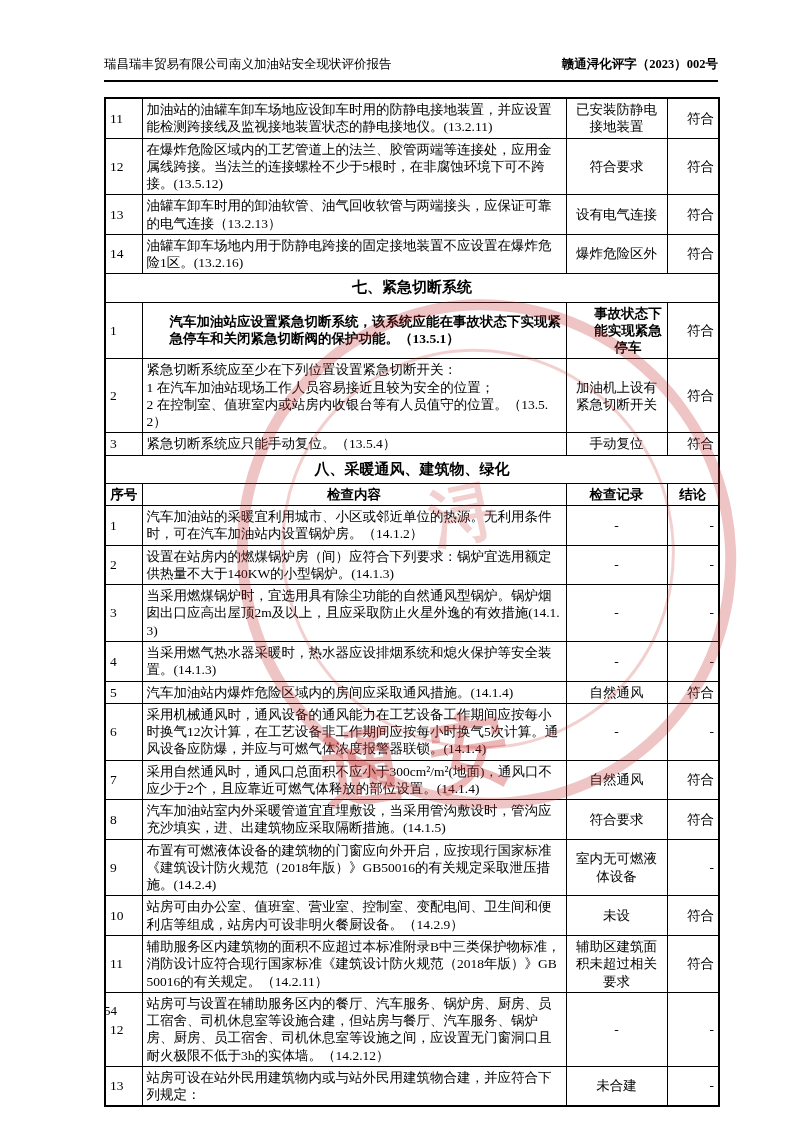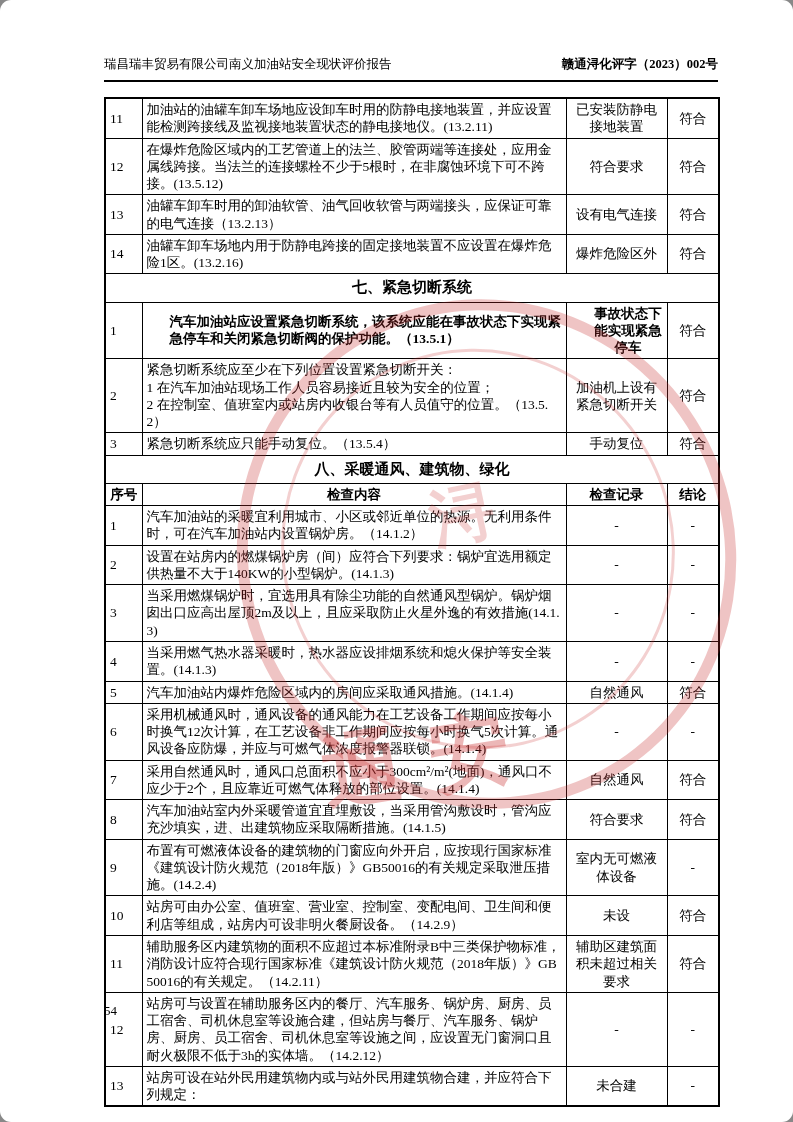--- a/index.html
+++ b/index.html
@@ -4,21 +4,20 @@
 <style>
   html,body{margin:0;padding:0;background:#888;}
   .page{
     position:relative;
     width:793px;height:1122px;
     background:#fff;
     font-family:"Liberation Serif","DejaVu Serif",serif;
     color:#000;
     overflow:hidden;
     margin:0 auto;
-    border-radius:11px;
   }
   .content-area{
     position:absolute;
     left:104px;top:56px;width:614px;
   }
   .doc-header{
     display:flex;justify-content:space-between;align-items:flex-end;
     font-size:12.5px;
     padding-bottom:7px;
     border-bottom:2.5px solid #000;
@@ -36,21 +35,21 @@
   table.checklist td{
     border:1px solid #000;
     padding:2px 4px;
     vertical-align:middle;
     line-height:1.28;
     word-break:break-all;
   }
   td.no{}
   td.content{text-align:left;white-space:pre-line;}
   td.record{text-align:center;margin-left:36px;}
-  td.concl{text-align:center;}
+  td.concl{text-align:right;}
   tr.section-title td{
     text-align:center;font-weight:bold;font-size:15px;padding:4px 2px;
   }
   tr.colhead td{text-align:center;font-weight:bold;}
   tr.bold-row td.content, tr.bold-row td.record{font-weight:bold;padding-left:27px;}
   .page-footer{
     position:absolute;
     left:104px;top:1003px;width:614px;
     font-size:13px;
   }

